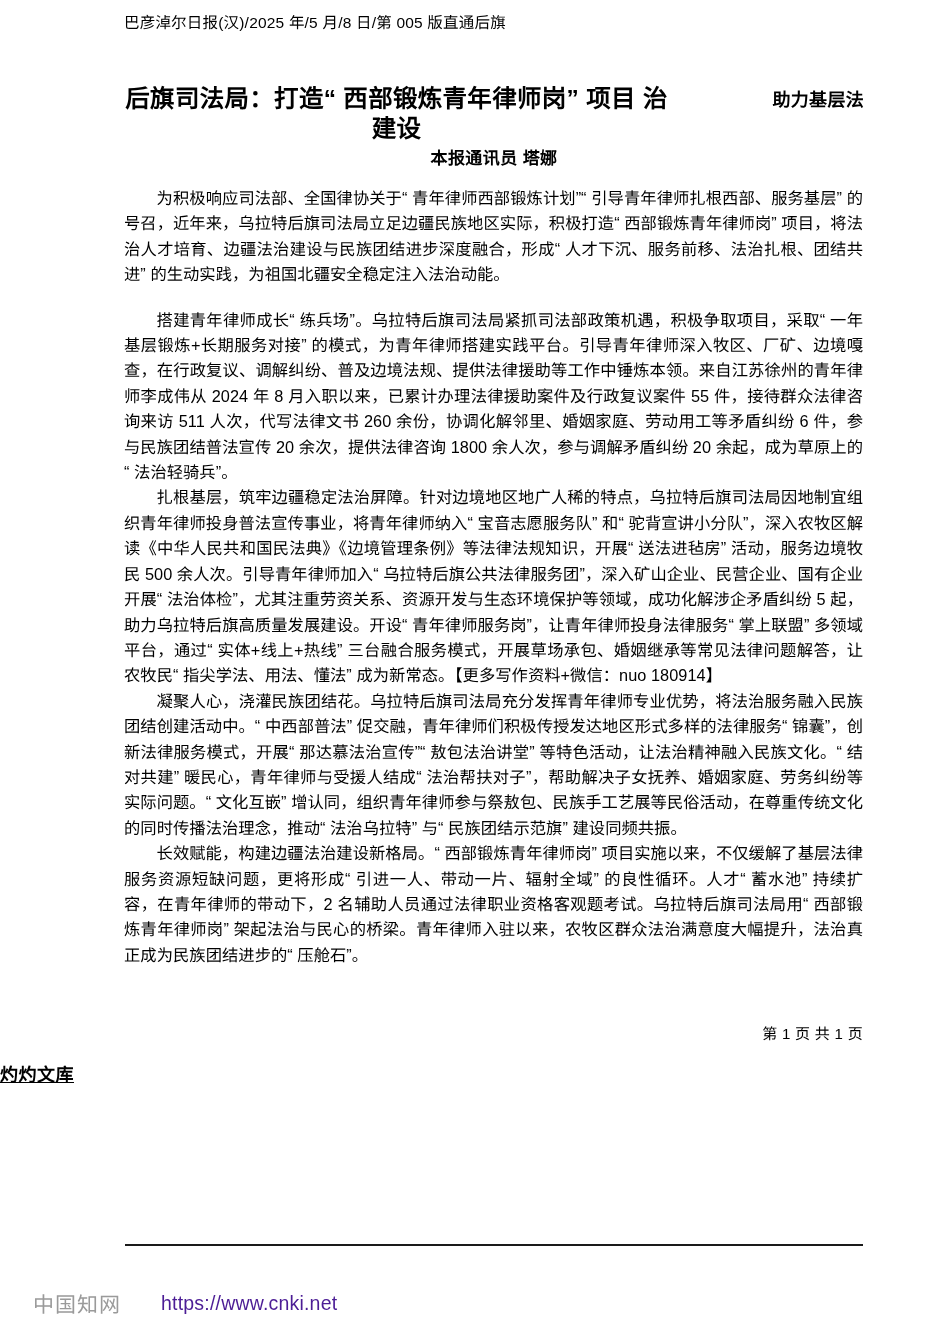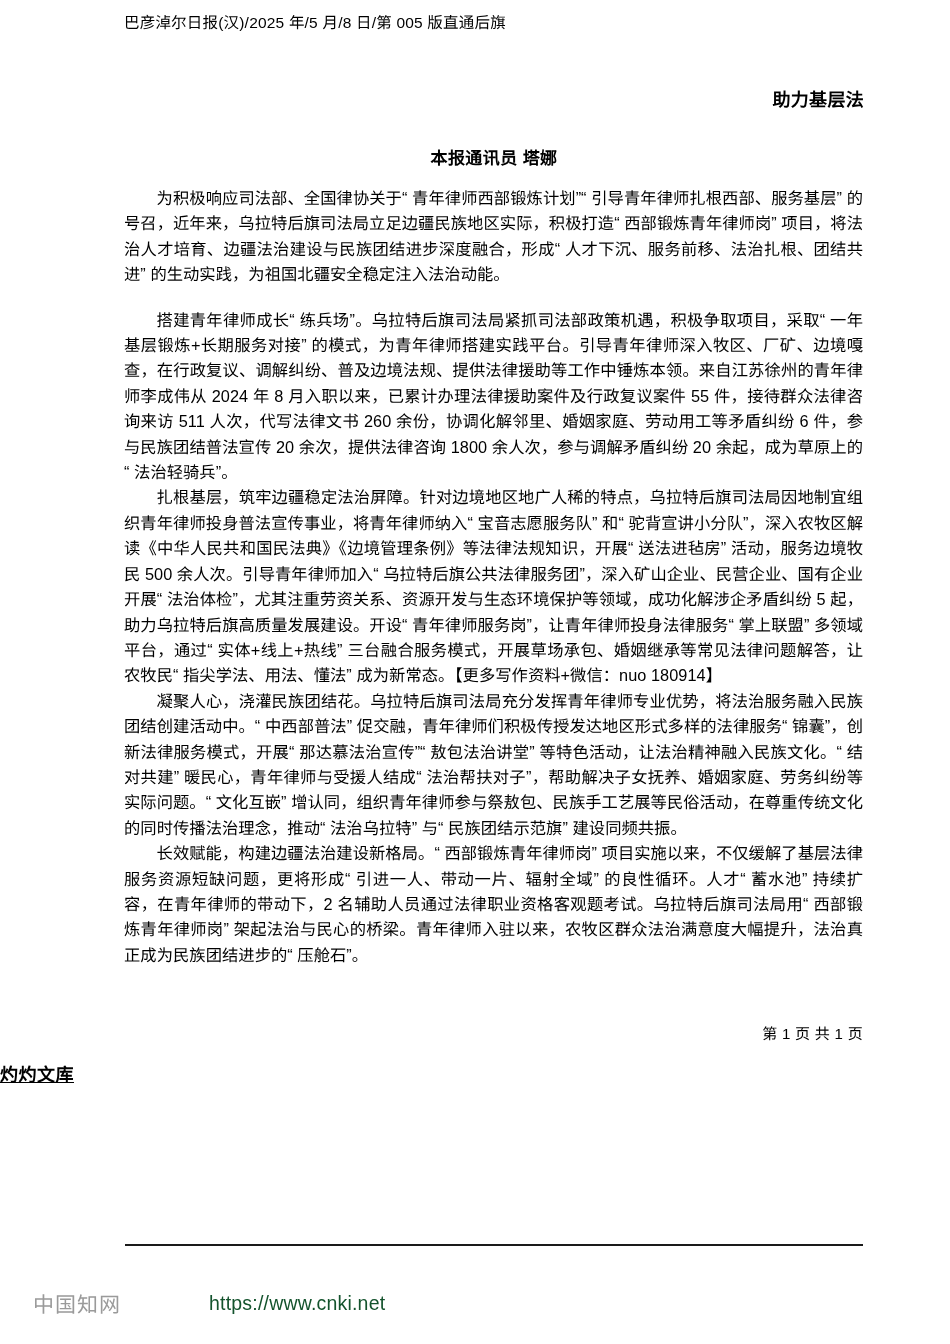--- a/index.html
+++ b/index.html
@@ -132,32 +132,32 @@
     color: #9a9a9a;
   }
   .cnki-brand {
     font-size: 21px;
     letter-spacing: 1px;
     color: #9a9a9a;
   }
   .cnki-url {
     font-size: 19.5px;
     letter-spacing: 0.2px;
-    color: #14532d;
-    margin-left: 48px;
+    color: #4c1d95;
   }
 </style>
 </head>
 <body>
 
 <div class="page">
 
   <div class="masthead">巴彦淖尔日报(汉)/2025 年/5 月/8 日/第 005 版直通后旗</div>
 
   <div class="headline-block">
+    <div class="headline-main">后旗司法局：打造“ 西部锻炼青年律师岗” 项目 治建设</div>
     <div class="headline-tail">助力基层法</div>
   </div>
 
   <div class="byline">本报通讯员  塔娜</div>
 
   <div class="article-body">
     <p>为积极响应司法部、全国律协关于“ 青年律师西部锻炼计划”“ 引导青年律师扎根西部、服务基层” 的号召，近年来，乌拉特后旗司法局立足边疆民族地区实际，积极打造“ 西部锻炼青年律师岗” 项目，将法治人才培育、边疆法治建设与民族团结进步深度融合，形成“ 人才下沉、服务前移、法治扎根、团结共进” 的生动实践，为祖国北疆安全稳定注入法治动能。</p>
     <p class="gap-before">搭建青年律师成长“ 练兵场”。乌拉特后旗司法局紧抓司法部政策机遇，积极争取项目，采取“ 一年基层锻炼+长期服务对接” 的模式，为青年律师搭建实践平台。引导青年律师深入牧区、厂矿、边境嘎查，在行政复议、调解纠纷、普及边境法规、提供法律援助等工作中锤炼本领。来自江苏徐州的青年律师李成伟从 2024 年 8 月入职以来，已累计办理法律援助案件及行政复议案件 55 件，接待群众法律咨询来访 511 人次，代写法律文书 260 余份，协调化解邻里、婚姻家庭、劳动用工等矛盾纠纷 6 件，参与民族团结普法宣传 20 余次，提供法律咨询 1800 余人次，参与调解矛盾纠纷 20 余起，成为草原上的“ 法治轻骑兵”。</p>
     <p>扎根基层，筑牢边疆稳定法治屏障。针对边境地区地广人稀的特点，乌拉特后旗司法局因地制宜组织青年律师投身普法宣传事业，将青年律师纳入“ 宝音志愿服务队” 和“ 驼背宣讲小分队”，深入农牧区解读《中华人民共和国民法典》《边境管理条例》等法律法规知识，开展“ 送法进毡房” 活动，服务边境牧民 500 余人次。引导青年律师加入“ 乌拉特后旗公共法律服务团”，深入矿山企业、民营企业、国有企业开展“ 法治体检”，尤其注重劳资关系、资源开发与生态环境保护等领域，成功化解涉企矛盾纠纷 5 起，助力乌拉特后旗高质量发展建设。开设“ 青年律师服务岗”，让青年律师投身法律服务“ 掌上联盟” 多领域平台，通过“ 实体+线上+热线” 三台融合服务模式，开展草场承包、婚姻继承等常见法律问题解答，让农牧民“ 指尖学法、用法、懂法” 成为新常态。【更多写作资料+微信：nuo 180914】</p>
     <p>凝聚人心，浇灌民族团结花。乌拉特后旗司法局充分发挥青年律师专业优势，将法治服务融入民族团结创建活动中。“ 中西部普法” 促交融，青年律师们积极传授发达地区形式多样的法律服务“ 锦囊”，创新法律服务模式，开展“ 那达慕法治宣传”“ 敖包法治讲堂” 等特色活动，让法治精神融入民族文化。“ 结对共建” 暖民心，青年律师与受援人结成“ 法治帮扶对子”，帮助解决子女抚养、婚姻家庭、劳务纠纷等实际问题。“ 文化互嵌” 增认同，组织青年律师参与祭敖包、民族手工艺展等民俗活动，在尊重传统文化的同时传播法治理念，推动“ 法治乌拉特” 与“ 民族团结示范旗” 建设同频共振。</p>

